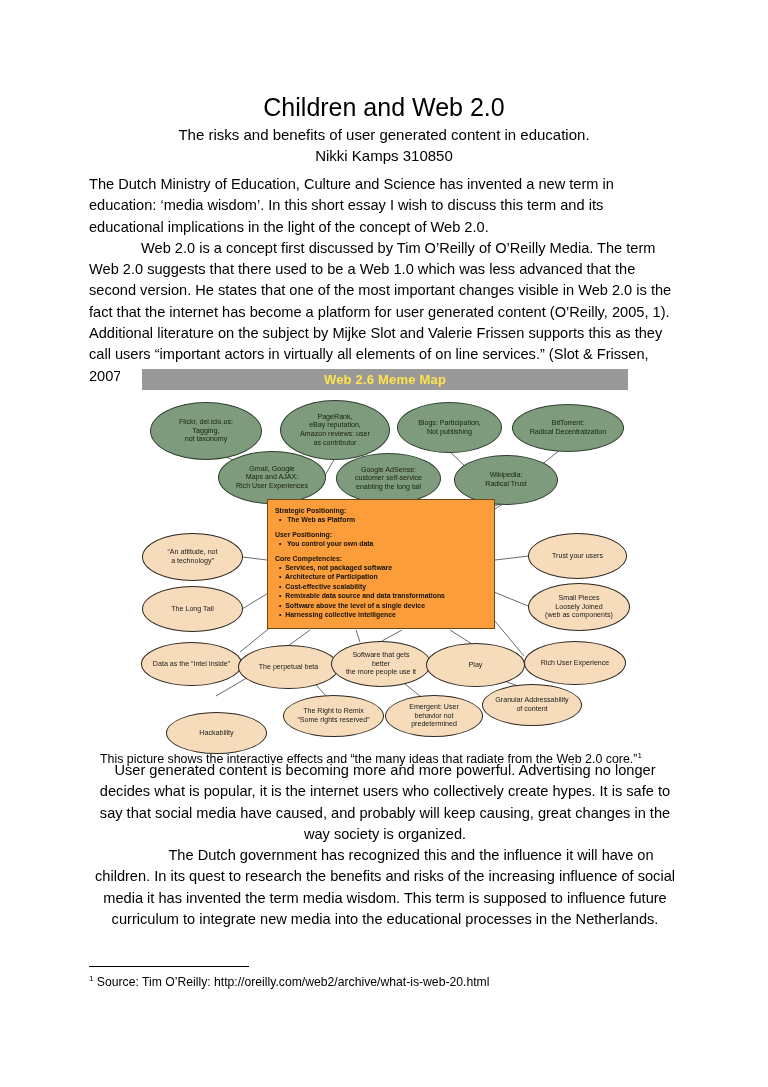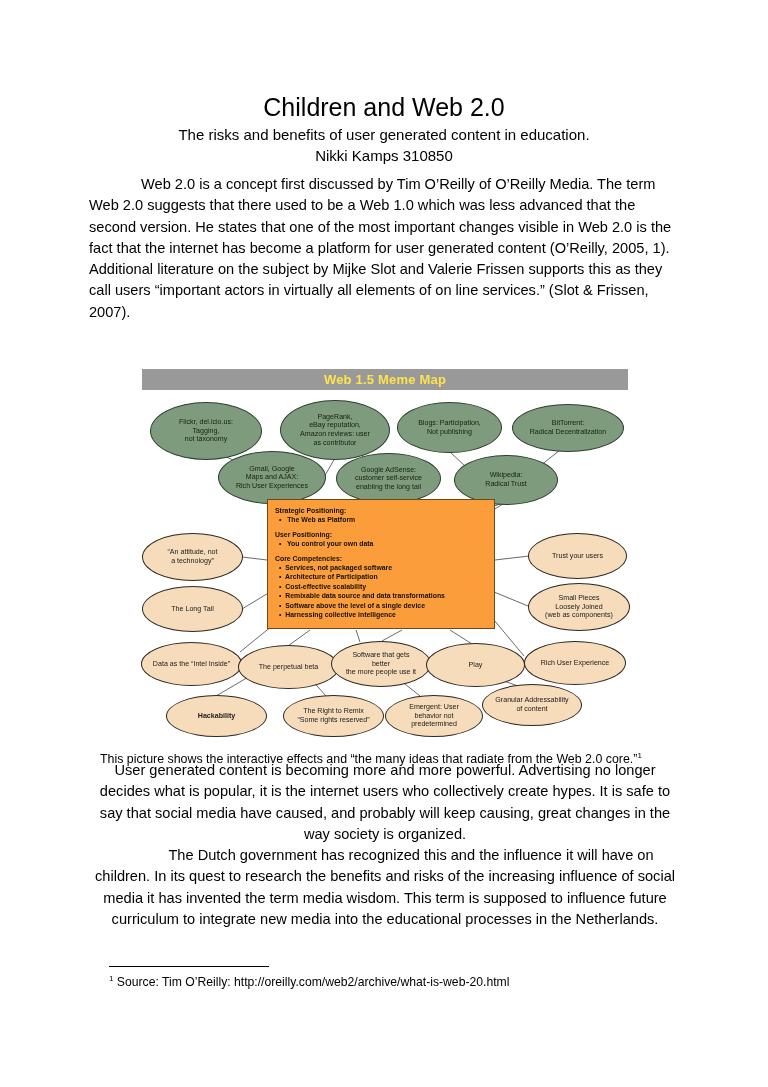--- a/index.html
+++ b/index.html
@@ -151,21 +151,20 @@
     line-height: 17px;
   }
   .caption sup { font-size: 8px; vertical-align: super; }
 
   
   .footnote-area {
     position: absolute;
     left: 89px;
     top: 966px;
     width: 600px;
-    margin-left: 20px;
   }
   .footnote-rule {
     width: 160px;
     height: 0;
     border-top: 1px solid #000000;
     margin: 0 0 4px 0;
   }
   .footnote-text {
     font-size: 12.2px;
     line-height: 16px;
@@ -178,27 +177,28 @@
 
 <div class="page">
 
   <div class="title-block">
     <h1 class="doc-title">Children and Web 2.0</h1>
     <p class="doc-subtitle">The risks and benefits of user generated content in education.</p>
     <p class="doc-author">Nikki Kamps 310850</p>
   </div>
 
   <div class="body-text" id="para-block-1">
+    <p class="para">The Dutch Ministry of Education, Culture and Science has invented a new term in education: ‘media wisdom’. In this short essay I wish to discuss this term and its educational implications in the light of the concept of Web 2.0.</p>
     <p class="para indent">Web 2.0 is a concept first discussed by Tim O’Reilly of O’Reilly Media. The term Web 2.0 suggests that there used to be a Web 1.0 which was less advanced that the second version. He states that one of the most important changes visible in Web 2.0 is the fact that the internet has become a platform for user generated content (O’Reilly, 2005, 1). Additional literature on the subject by Mijke Slot and Valerie Frissen supports this as they call users “important actors in virtually all elements of on line services.” (Slot &amp; Frissen, 2007).</p>
   </div>
 
   <div class="figure">
     <div class="meme-map">
 
-      <div class="map-header">Web 1.5 Meme Map</div>
+      <div class="map-header">Web 2.6 Meme Map</div>
 
       <svg class="edges" viewBox="0 0 530 378" preserveAspectRatio="none">
         <g stroke="#58595b" stroke-width="0.9" fill="none">
 
           <line x1="104" y1="92" x2="140" y2="108"></line>
           <line x1="215" y1="94" x2="200" y2="120"></line>
           <line x1="242" y1="92" x2="262" y2="112"></line>
           <line x1="330" y1="88" x2="360" y2="116"></line>
           <line x1="440" y1="86" x2="400" y2="118"></line>
 
@@ -303,21 +303,21 @@
           </div>
           <div class="node tan" style="left: 211px; top: 277px; width: 100px; height: 46px;">
             <span>Software that gets<br>better<br>the more people use it</span>
           </div>
           <div class="node tan" style="left: 306px; top: 279px; width: 99px; height: 44px;">
             <span>Play</span>
           </div>
           <div class="node tan" style="left: 404px; top: 277px; width: 102px; height: 44px;">
             <span>Rich User Experience</span>
           </div>
-          <div class="node tan" style="left: 46px; top: 331px; width: 101px; height: 42px; font-weight: bold;">
+          <div class="node tan" style="left: 46px; top: 348px; width: 101px; height: 42px;">
             <span>Hackability</span>
           </div>
           <div class="node tan" style="left: 163px; top: 331px; width: 101px; height: 42px;">
             <span>The Right to Remix<br>“Some rights reserved”</span>
           </div>
           <div class="node tan" style="left: 265px; top: 331px; width: 98px; height: 42px;">
             <span>Emergent:  User<br>behavior not<br>predetermined</span>
           </div>
           <div class="node tan" style="left: 362px; top: 320px; width: 100px; height: 42px;">
             <span>Granular Addressability<br>of content</span>

